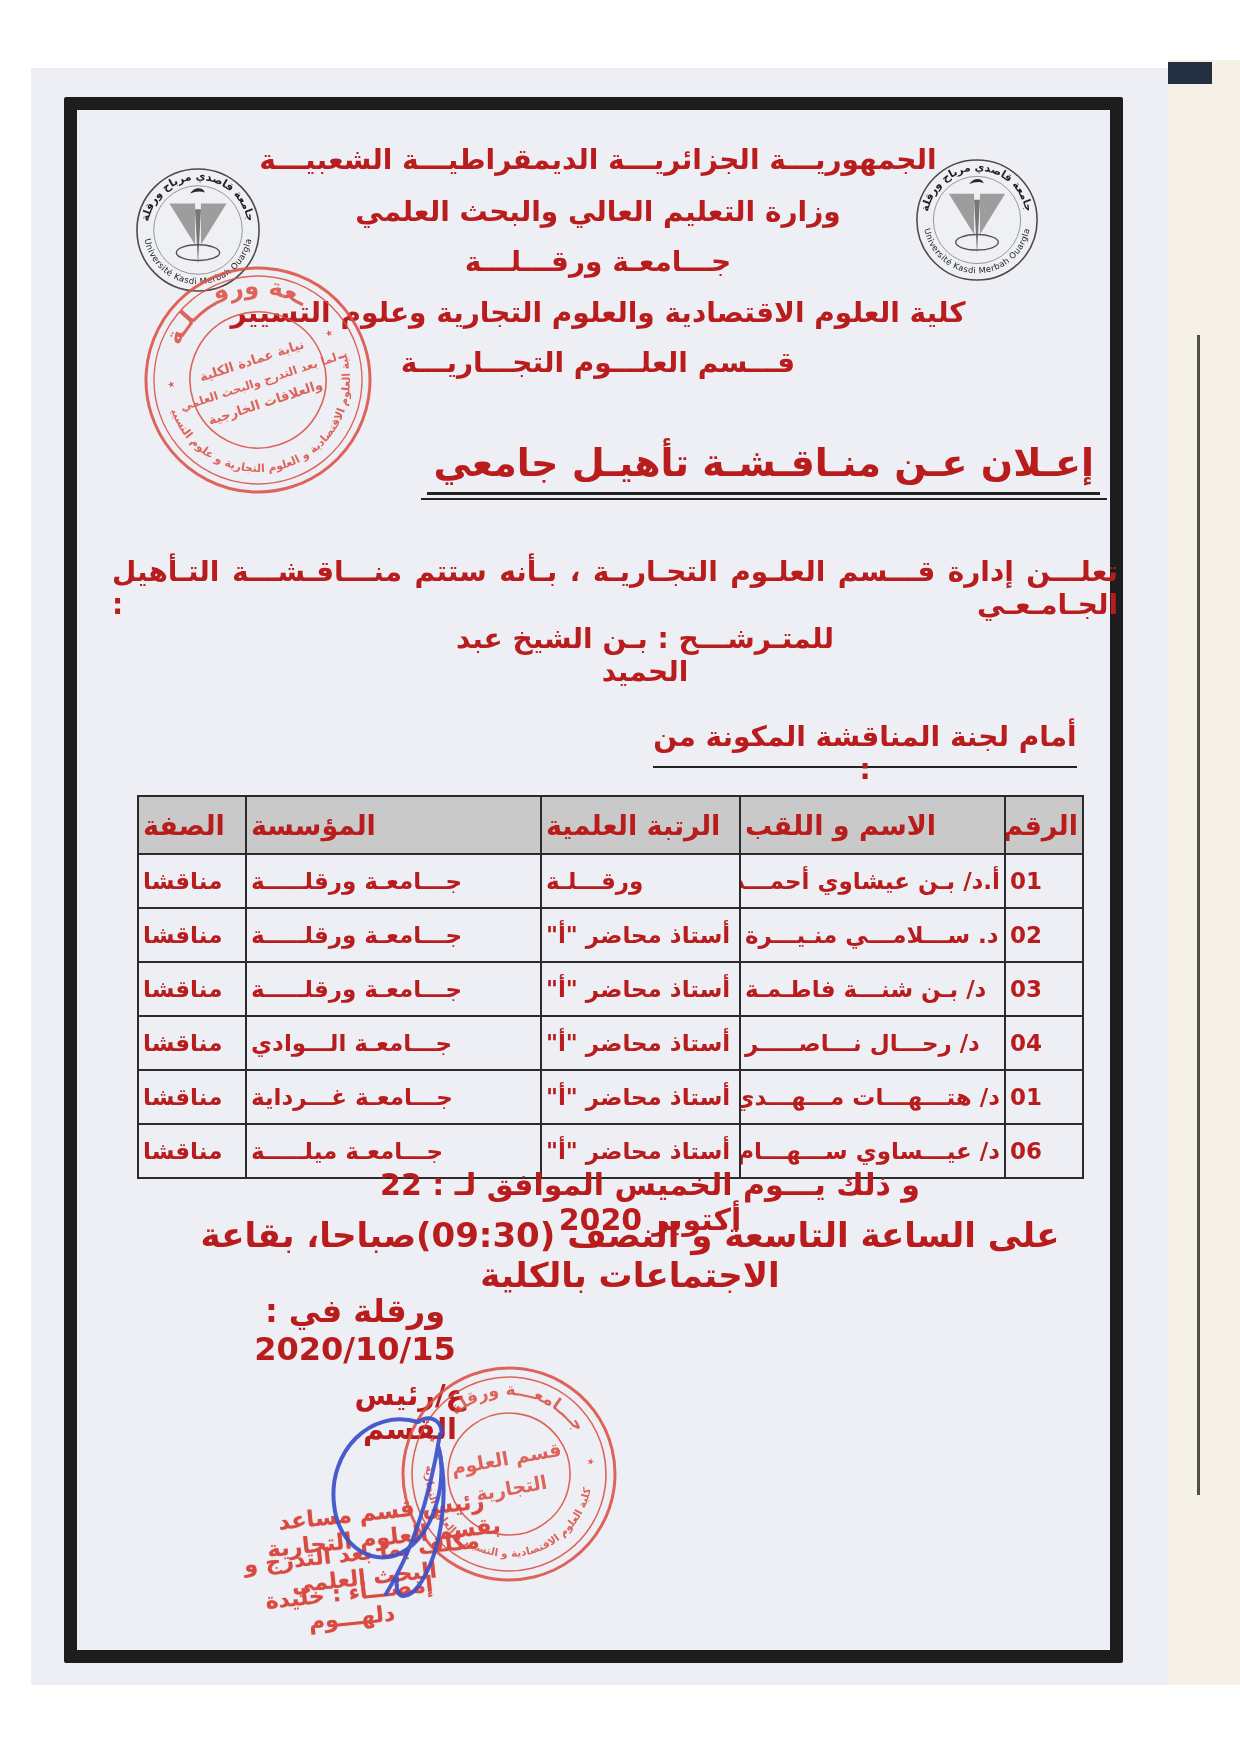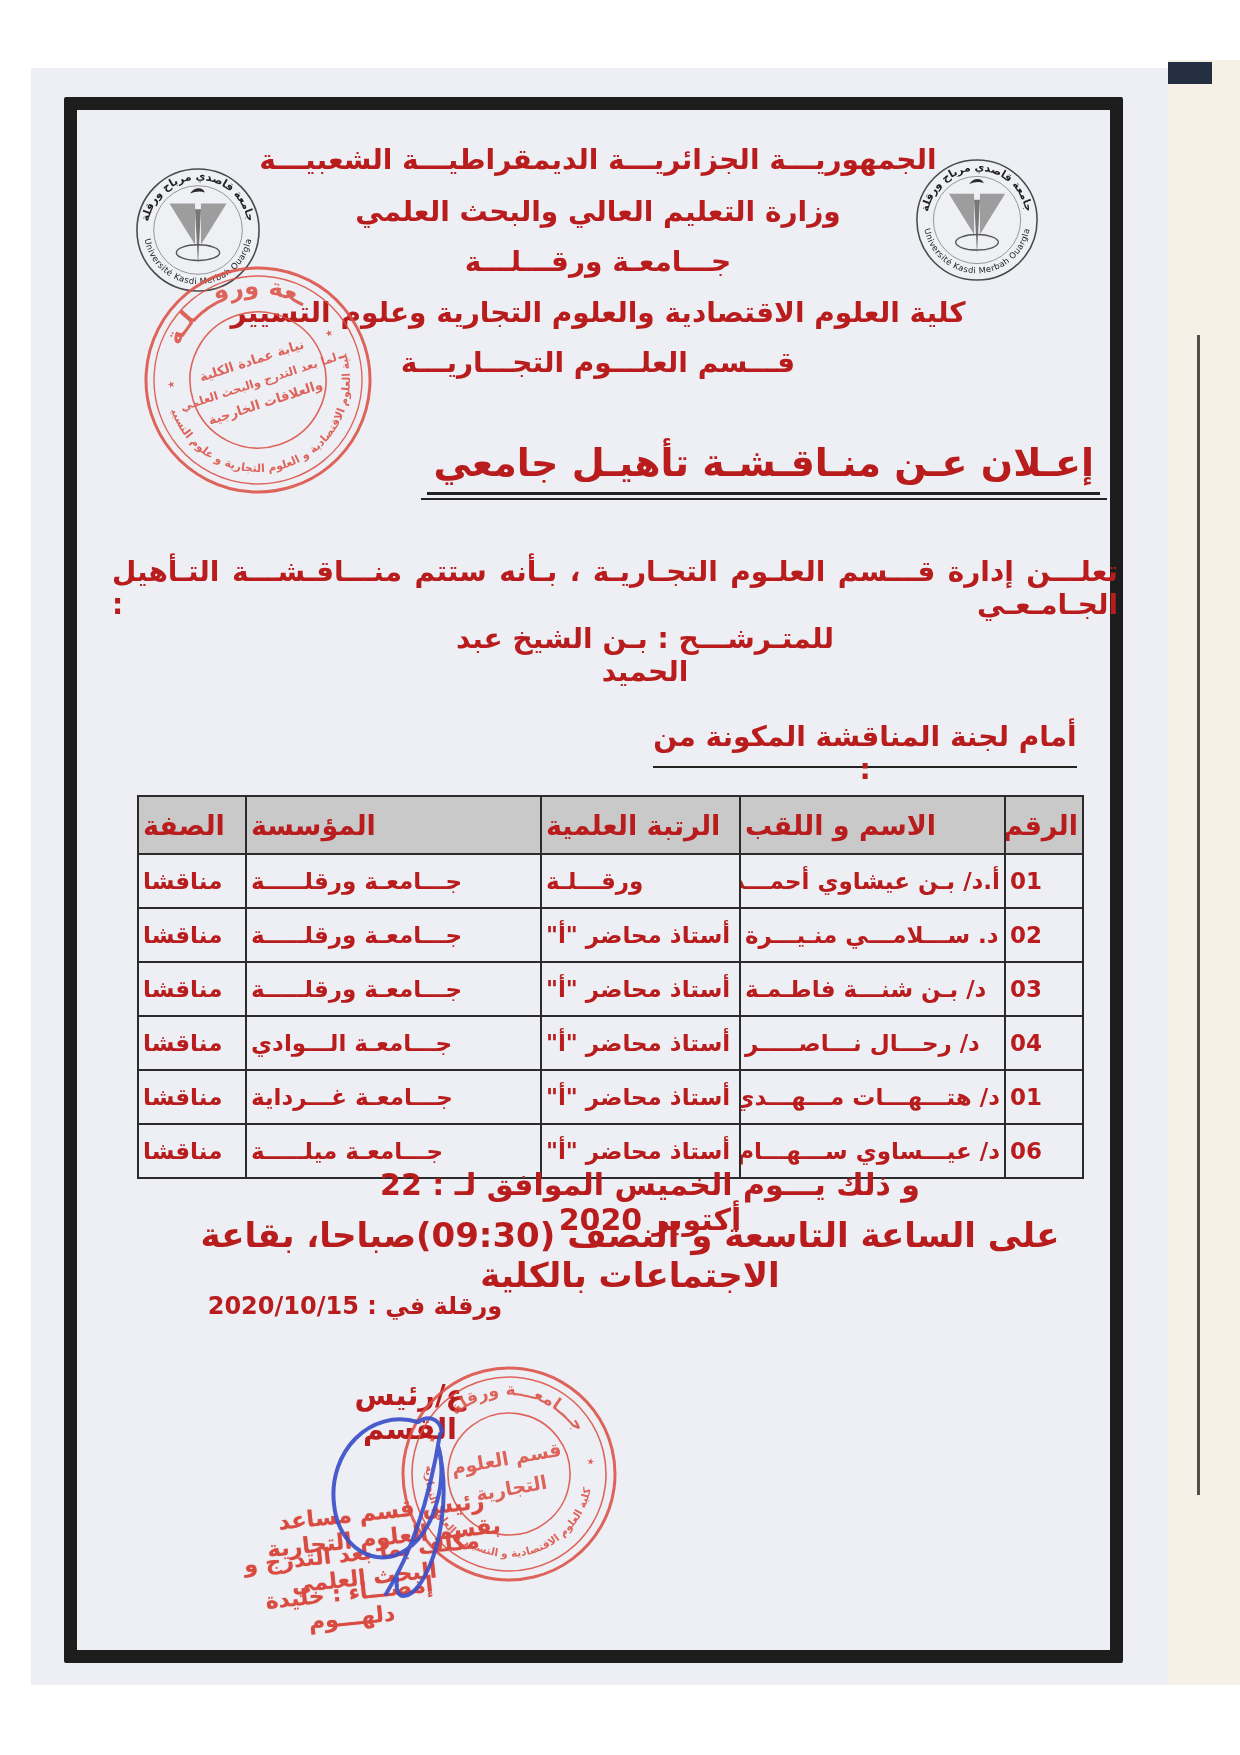--- a/index.html
+++ b/index.html
@@ -153,21 +153,21 @@
       <td>د/ عيـــساوي ســـهـــام</td>
       <td>أستاذ محاضر "أ"</td>
       <td>جـــامعـة ميلـــــة</td>
       <td>مناقشا</td>
     </tr>
   </tbody>
     </table>
 
   <div class="txt center" style="top:1167px;left:340px;width:620px;font-size:30px;">و ذلك يـــوم الخميس الموافق لـ : 22 أكتوبر 2020</div>
   <div class="txt center" style="top:1215px;left:135px;width:990px;font-size:34px;">على الساعة التاسعة و النصف (09:30)صباحا، بقاعة الاجتماعات بالكلية</div>
-  <div class="txt center" style="top:1292px;left:205px;width:300px;font-size:24px;">ورقلة في : 2020/10/15</div>
+  <div class="txt center" style="top:1292px;left:205px;width:300px;font-size:32px;">ورقلة في : 2020/10/15</div>
 
   <div class="txt center" style="top:1378px;left:305px;width:210px;font-size:29px;">ع/رئيس القسم</div>
 
   <svg class="stamp" style="left:398px;top:1363px;transform:rotate(8deg);" width="222" height="222" viewBox="0 0 222 222">
     <circle cx="111" cy="111" r="106" fill="none" stroke="#dc5146" stroke-width="3"></circle>
     <circle cx="111" cy="111" r="97" fill="none" stroke="#dc5146" stroke-width="1.6"></circle>
     <circle cx="111" cy="111" r="61" fill="none" stroke="#dc5146" stroke-width="1.6"></circle>
     <path id="rsTop" d="M 32,111 A 79,79 0 0 1 190,111" fill="none"></path>
     <path id="rsBot" d="M 28,111 A 83,83 0 0 0 194,111" fill="none"></path>
     <text font-size="17" font-weight="bold" fill="#dc5146"><textPath href="#rsTop" startOffset="50%" text-anchor="middle">جـــامعـــة ورقلة</textPath></text>

